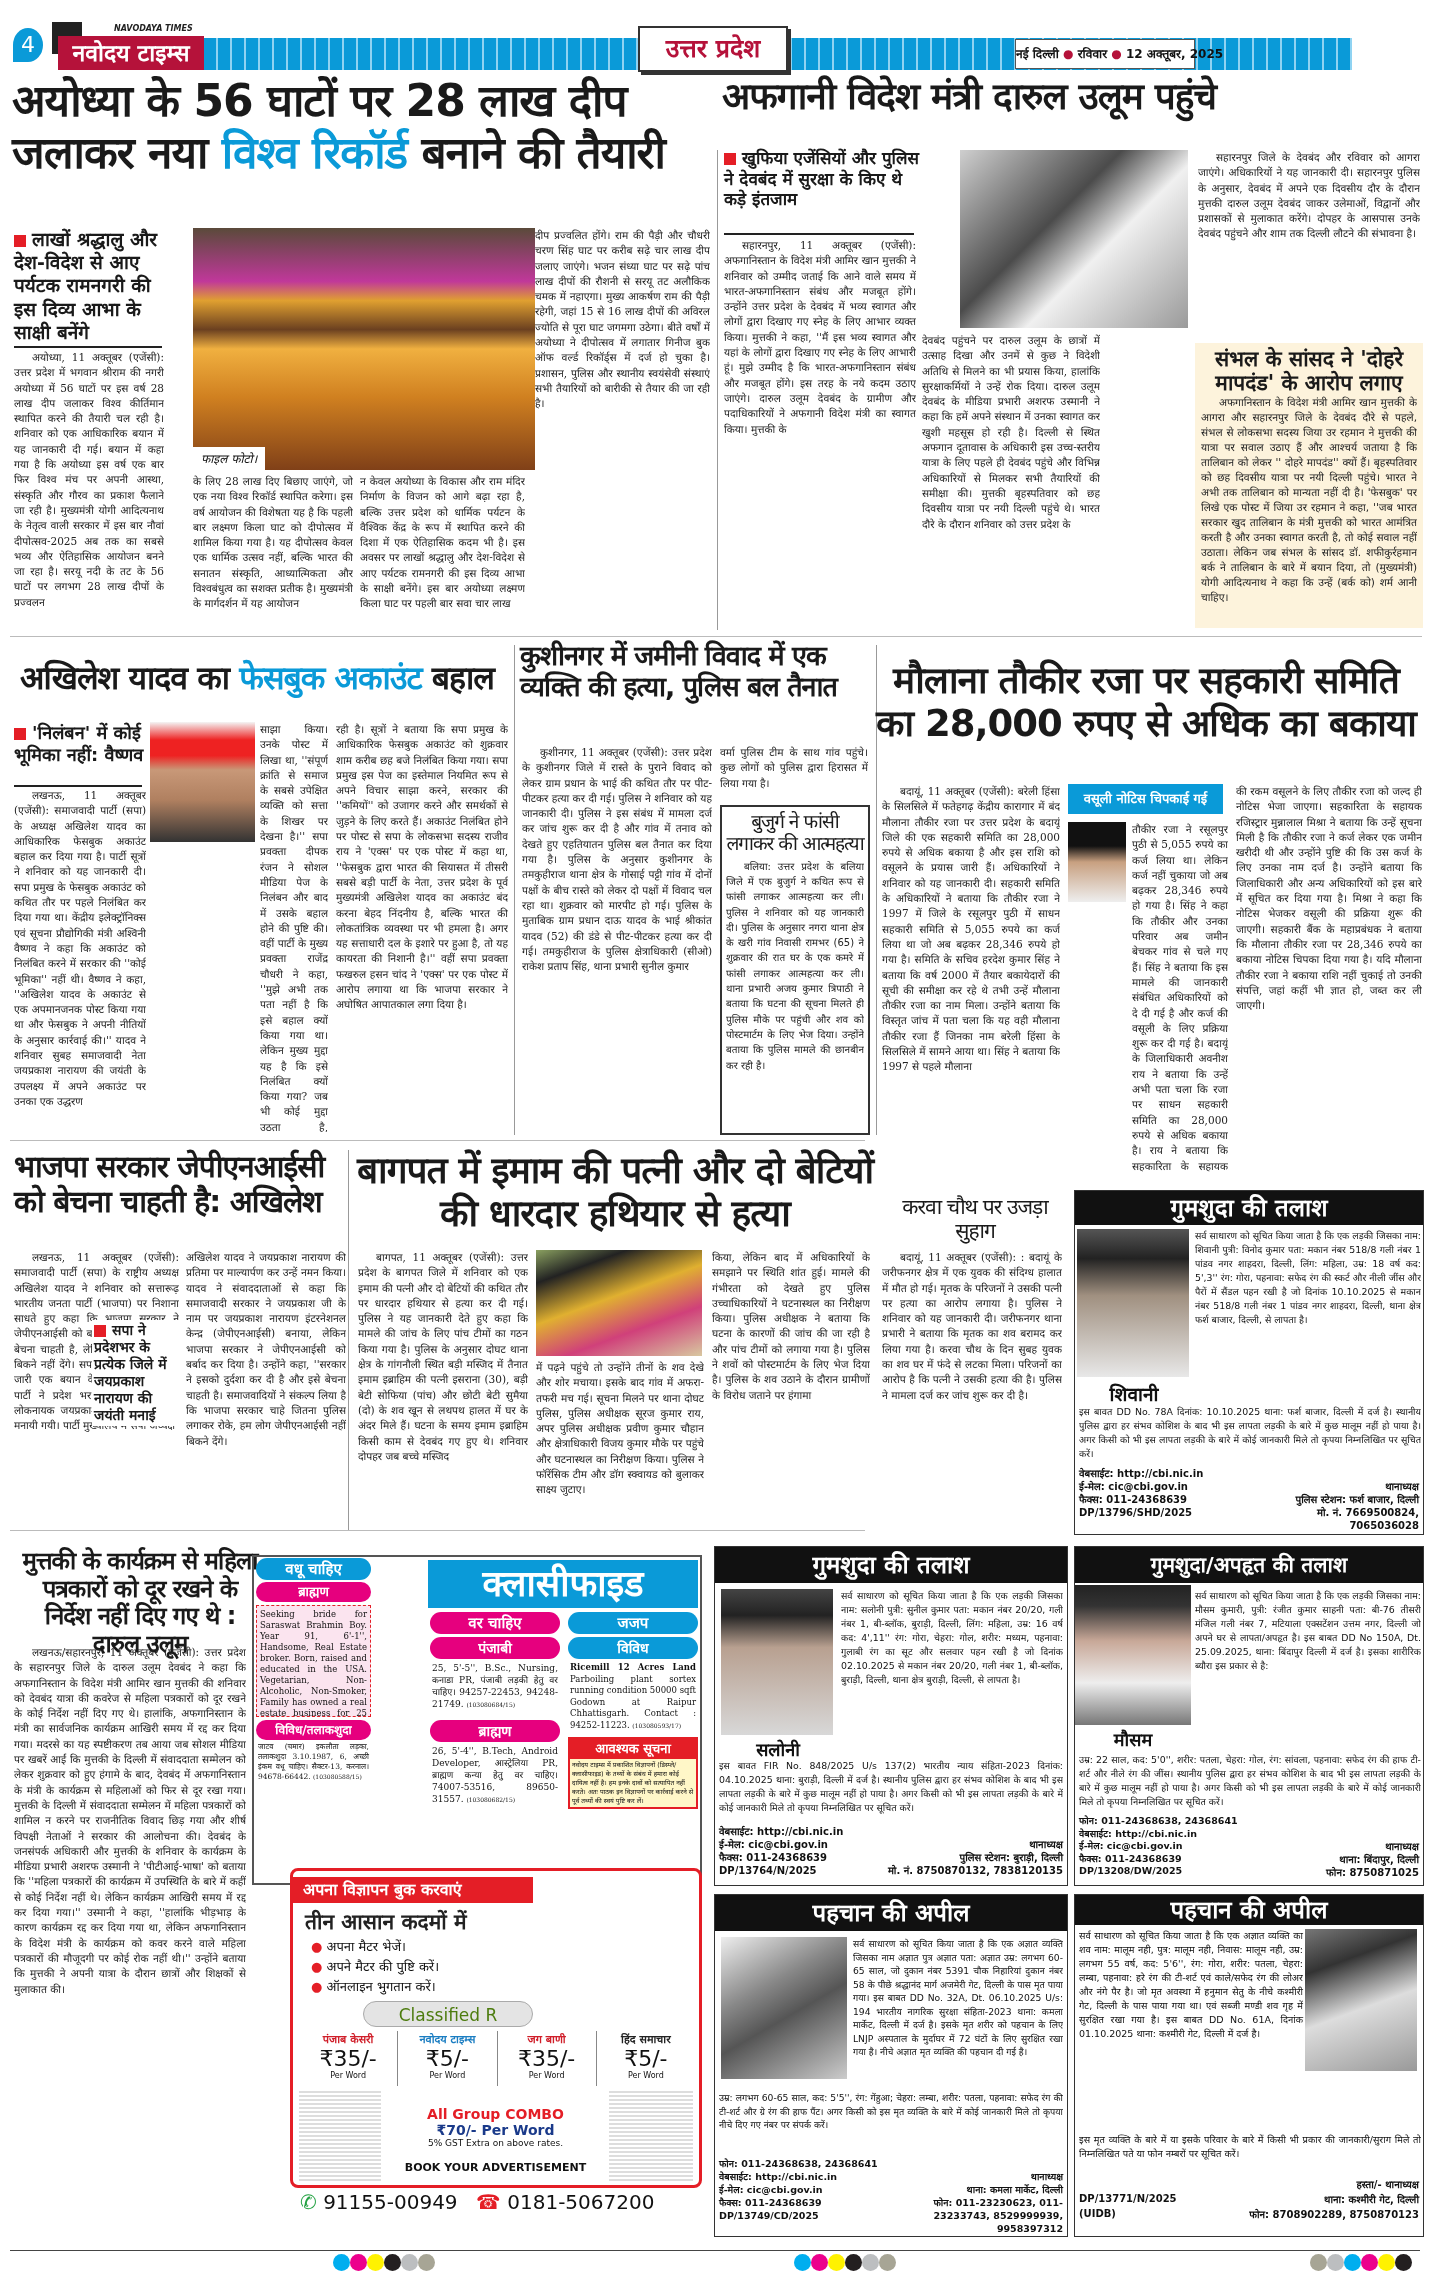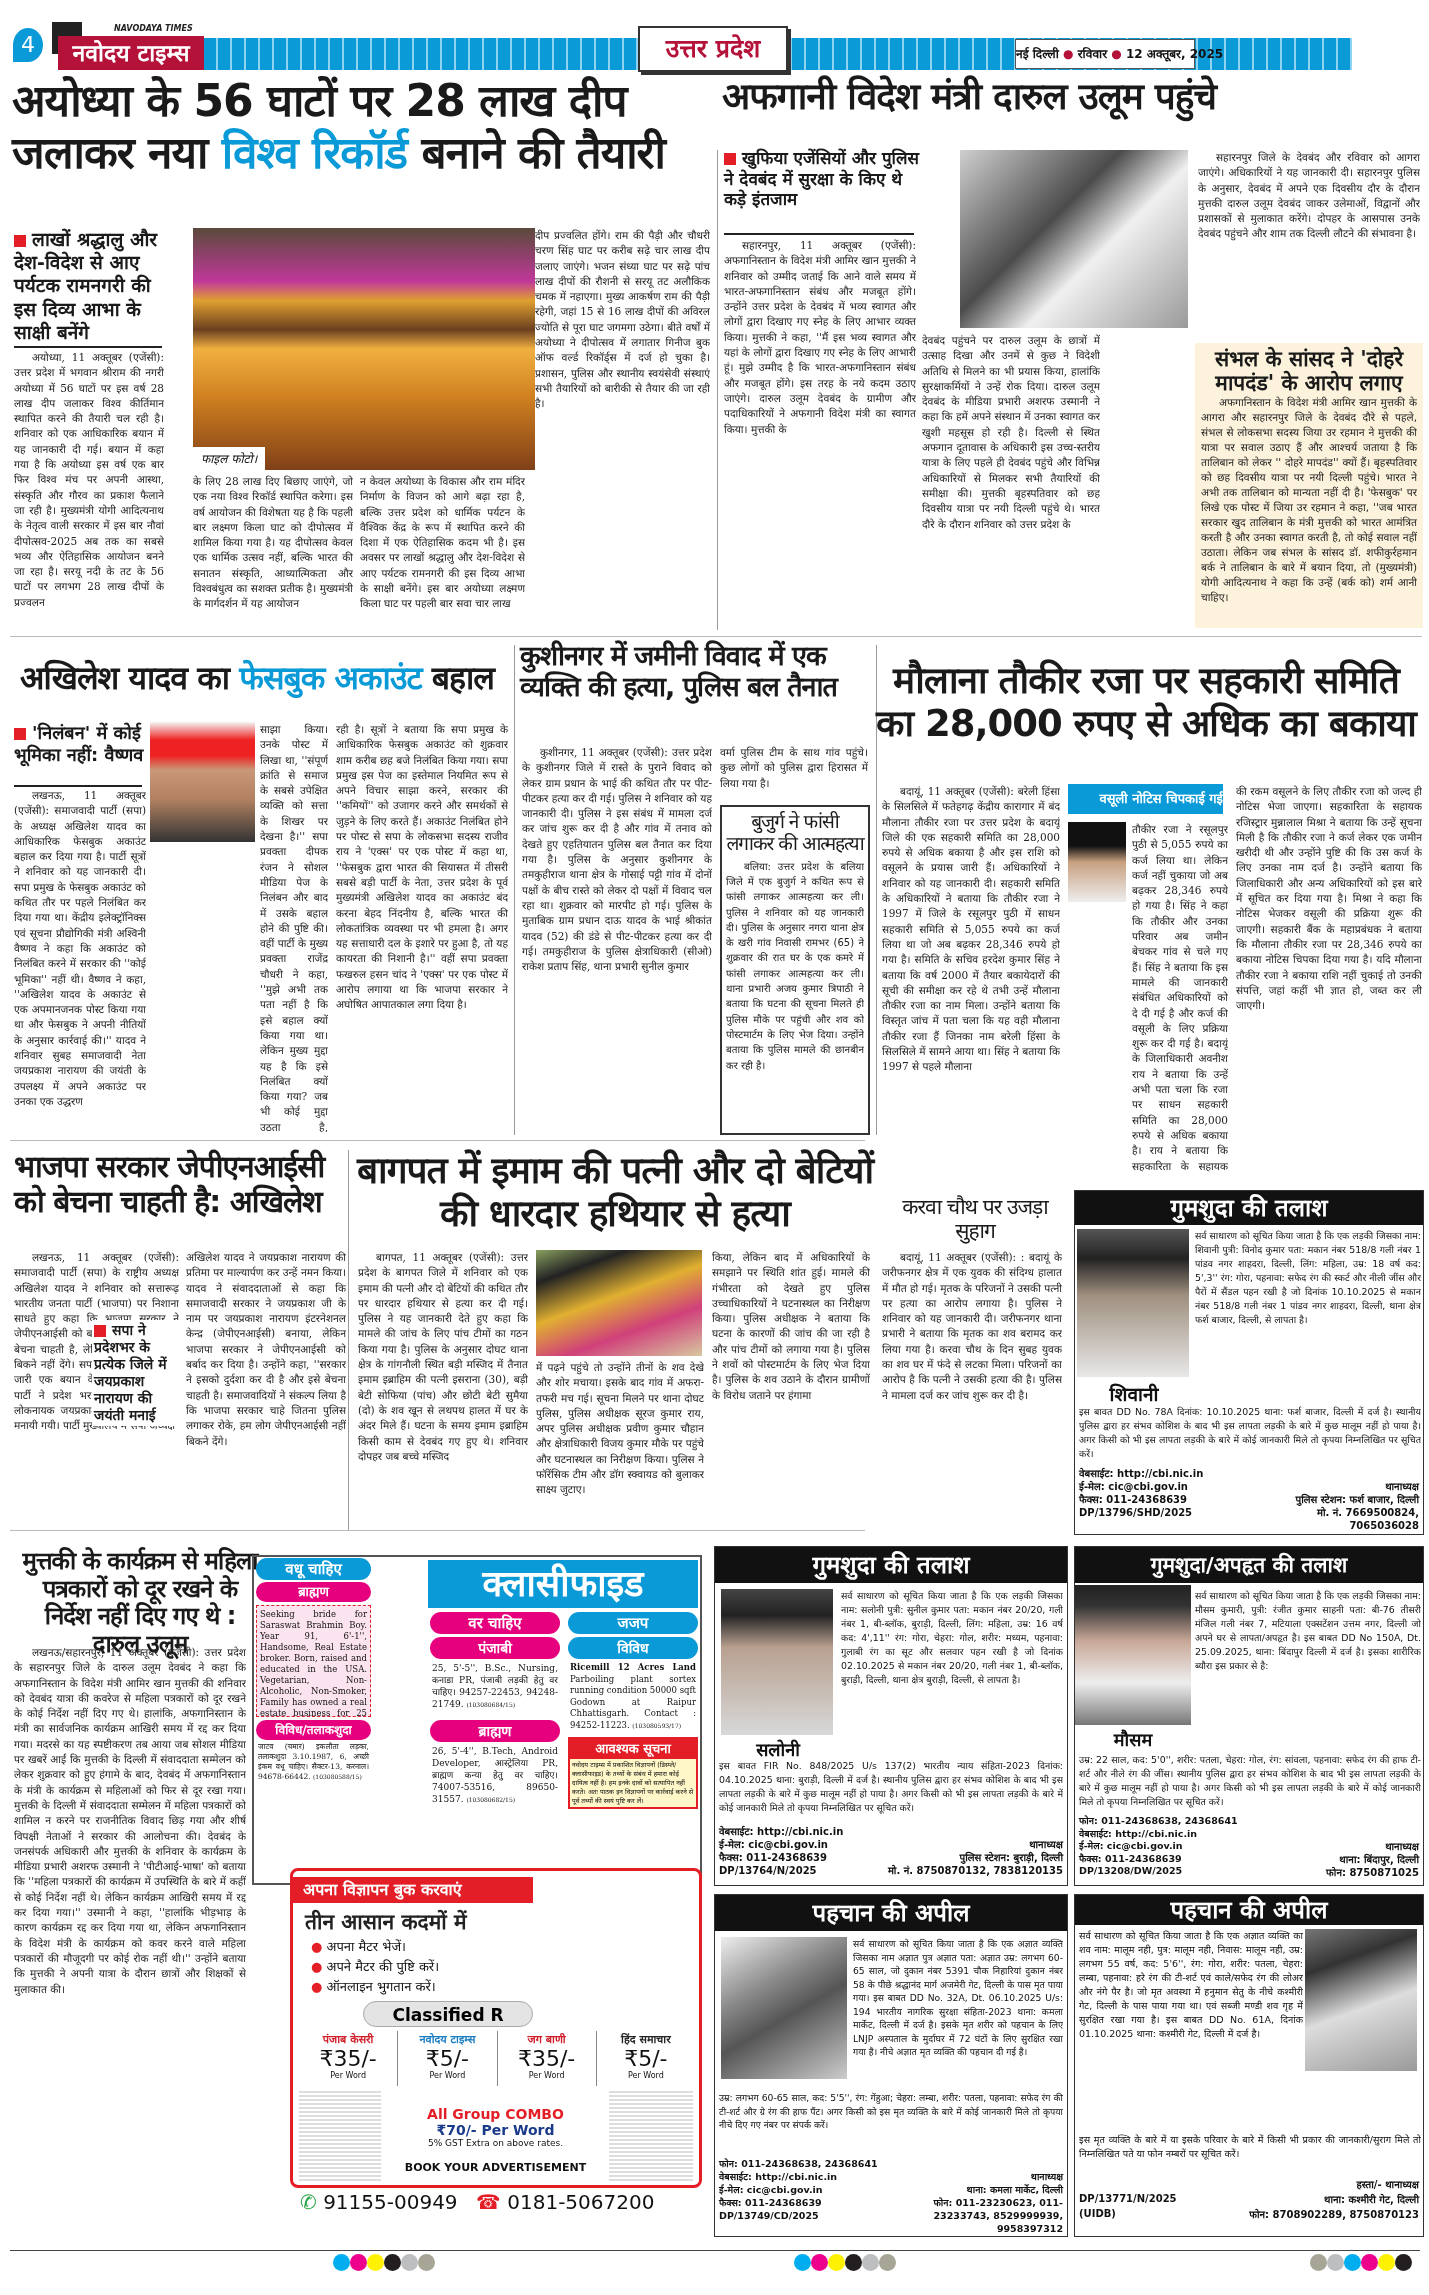--- a/index.html
+++ b/index.html
@@ -110,21 +110,21 @@
   <div class="col" style="font-family:'DejaVu Sans',sans-serif;font-size:10px;height:250px;margin-top:4px">
       <p>बलिया: उत्तर प्रदेश के बलिया जिले में एक बुजुर्ग ने कथित रूप से फांसी लगाकर आत्महत्या कर ली। पुलिस ने शनिवार को यह जानकारी दी। पुलिस के अनुसार नगरा थाना क्षेत्र के खरी गांव निवासी रामभर (65) ने शुक्रवार की रात घर के एक कमरे में फांसी लगाकर आत्महत्या कर ली। थाना प्रभारी अजय कुमार त्रिपाठी ने बताया कि घटना की सूचना मिलते ही पुलिस मौके पर पहुंची और शव को पोस्टमार्टम के लिए भेज दिया। उन्होंने बताया कि पुलिस मामले की छानबीन कर रही है।</p>
     </div>
 </div>
 
 <div class="abs vr" style="left:876px;top:645px;height:490px"></div>
 <div class="abs hl" style="left:870px;top:660px;width:552px;font-size:37px;text-align:center;font-weight:bold">मौलाना तौकीर रजा पर सहकारी समिति का 28,000 रुपए से अधिक का बकाया</div>
 <div class="abs col" style="left:882px;top:784px;width:178px;height:440px">
     <p>बदायूं, 11 अक्तूबर (एजेंसी): बरेली हिंसा के सिलसिले में फतेहगढ़ केंद्रीय कारागार में बंद मौलाना तौकीर रजा पर उत्तर प्रदेश के बदायूं जिले की एक सहकारी समिति का 28,000 रुपये से अधिक बकाया है और इस राशि को वसूलने के प्रयास जारी हैं। अधिकारियों ने शनिवार को यह जानकारी दी। सहकारी समिति के अधिकारियों ने बताया कि तौकीर रजा ने 1997 में जिले के रसूलपुर पुठी में साधन सहकारी समिति से 5,055 रुपये का कर्ज लिया था जो अब बढ़कर 28,346 रुपये हो गया है। समिति के सचिव हरदेश कुमार सिंह ने बताया कि वर्ष 2000 में तैयार बकायेदारों की सूची की समीक्षा कर रहे थे तभी उन्हें मौलाना तौकीर रजा का नाम मिला। उन्होंने बताया कि विस्तृत जांच में पता चला कि यह वही मौलाना तौकीर रजा हैं जिनका नाम बरेली हिंसा के सिलसिले में सामने आया था। सिंह ने बताया कि 1997 से पहले मौलाना</p>
   </div>
-<div class="abs" style="left:1068px;top:784px;width:155px;height:30px;background:#0a9ad8;color:#fff;font-weight:bold;font-size:13px;text-align:right;line-height:30px">वसूली नोटिस चिपकाई गई</div>
+<div class="abs" style="left:1068px;top:784px;width:155px;height:30px;background:#0a9ad8;color:#fff;font-weight:bold;font-size:13px;text-align:center;line-height:30px">वसूली नोटिस चिपकाई गई</div>
 <div class="abs photo" style="left:1068px;top:822px;width:58px;height:80px;background:linear-gradient(180deg,#111 0,#111 30%,#c8a080 50%,#eee 100%)"></div>
 <div class="abs col" style="left:1068px;top:822px;width:160px;height:350px">
     <p style="text-indent:0;padding-left:64px">तौकीर रजा ने रसूलपुर पुठी से 5,055 रुपये का कर्ज लिया था। लेकिन कर्ज नहीं चुकाया जो अब बढ़कर 28,346 रुपये हो गया है। सिंह ने कहा कि तौकीर और उनका परिवार अब जमीन बेचकर गांव से चले गए हैं। सिंह ने बताया कि इस मामले की जानकारी संबंधित अधिकारियों को दे दी गई है और कर्ज की वसूली के लिए प्रक्रिया शुरू कर दी गई है। बदायूं के जिलाधिकारी अवनीश राय ने बताया कि उन्हें अभी पता चला कि रजा पर साधन सहकारी समिति का 28,000 रुपये से अधिक बकाया है। राय ने बताया कि सहकारिता के सहायक रजिस्ट्रार को सचिव से मामले की जानकारी मिली है कि बकाया कर्ज</p>
   </div>
 <div class="abs col" style="left:1236px;top:784px;width:186px;height:385px">
     <p style="text-indent:0">की रकम वसूलने के लिए तौकीर रजा को जल्द ही नोटिस भेजा जाएगा। सहकारिता के सहायक रजिस्ट्रार मुन्नालाल मिश्रा ने बताया कि उन्हें सूचना मिली है कि तौकीर रजा ने कर्ज लेकर एक जमीन खरीदी थी और उन्होंने पुष्टि की कि उस कर्ज के लिए उनका नाम दर्ज है। उन्होंने बताया कि जिलाधिकारी और अन्य अधिकारियों को इस बारे में सूचित कर दिया गया है। मिश्रा ने कहा कि नोटिस भेजकर वसूली की प्रक्रिया शुरू की जाएगी। सहकारी बैंक के महाप्रबंधक ने बताया कि मौलाना तौकीर रजा पर 28,346 रुपये का बकाया नोटिस चिपका दिया गया है। यदि मौलाना तौकीर रजा ने बकाया राशि नहीं चुकाई तो उनकी संपत्ति, जहां कहीं भी ज्ञात हो, जब्त कर ली जाएगी।</p>
   </div>
 
 <div class="abs hl" style="left:890px;top:1195px;width:170px;font-size:21px;text-align:center;font-weight:normal">करवा चौथ पर उजड़ा सुहाग</div>
 <div class="abs col" style="left:882px;top:1250px;width:180px;height:280px">
@@ -209,21 +209,21 @@
 </div>
 
 <div class="abs" style="left:290px;top:1868px;width:412px;height:320px;border:3px solid #e41e26;border-radius:8px;background:#fff">
   <div class="abs" style="left:0;top:6px;width:240px;height:26px;background:#e41e26;color:#fff;font-weight:bold;font-size:16px;line-height:26px;padding-left:10px">अपना विज्ञापन बुक करवाएं</div>
   <div class="abs" style="left:12px;top:36px;font-size:21px;font-weight:bold;color:#222">तीन आसान कदमों में</div>
   <div class="abs" style="left:18px;top:66px;font-size:13px;line-height:20px">
     <div><span style="color:#e41e26">● </span><span>अपना मैटर भेजें।</span></div>
     <div><span style="color:#e41e26">● </span><span>अपने मैटर की पुष्टि करें।</span></div>
     <div><span style="color:#e41e26">● </span><span>ऑनलाइन भुगतान करें।</span></div>
   </div>
-  <div class="abs" style="left:70px;top:130px;width:170px;height:26px;background:#e4e4e4;border:1px solid #aaa;border-radius:13px;color:#000000;font-weight:bold;font-size:17px;line-height:26px;text-align:center">Classified R</div>
+  <div class="abs" style="left:70px;top:130px;width:170px;height:26px;background:#e4e4e4;border:1px solid #aaa;border-radius:13px;color:#4d7c0f;font-weight:normal;font-size:17px;line-height:26px;text-align:center">Classified R</div>
   <div class="abs" style="left:6px;top:160px;width:396px;height:55px;display:flex">
     <div style="flex:1;text-align:center;border-right:1px solid #888">
         <div style="font-weight:bold;font-size:11px;color:#d01f2a">पंजाब केसरी</div>
         <div style="font-size:22px">₹35/-</div>
         <div style="font-size:8px">Per Word</div>
       </div>
     <div style="flex:1;text-align:center;border-right:1px solid #888">
         <div style="font-weight:bold;font-size:11px;color:#1c7ec2">नवोदय टाइम्स</div>
         <div style="font-size:22px">₹5/-</div>
         <div style="font-size:8px">Per Word</div>

